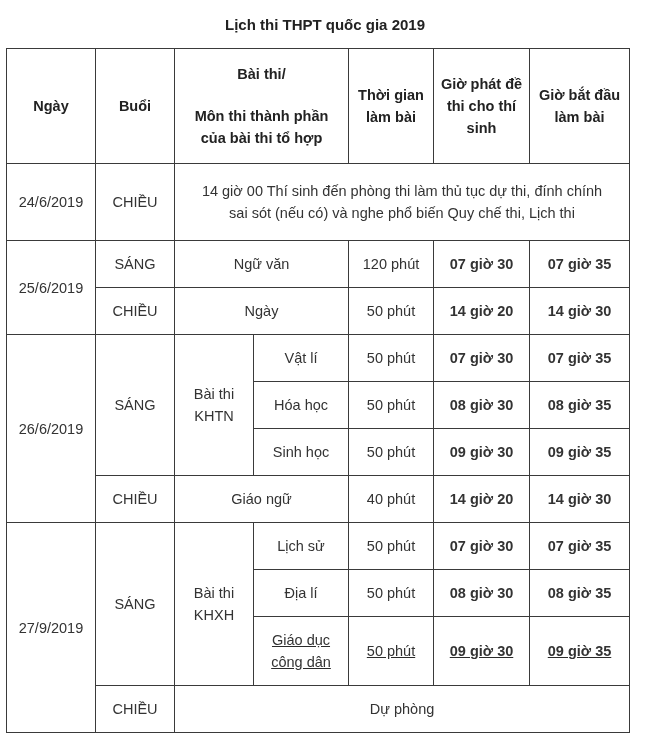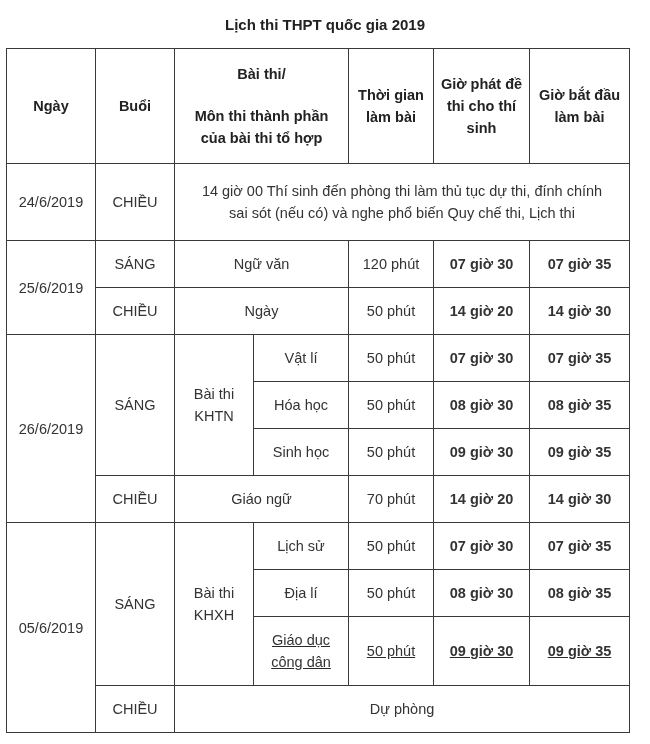--- a/index.html
+++ b/index.html
@@ -97,27 +97,27 @@
   </tr>
   <tr class="r-48">
     <td>Sinh học</td>
     <td>50 phút</td>
     <td class="b">09 giờ 30</td>
     <td class="b">09 giờ 35</td>
   </tr>
   <tr class="r-48">
     <td>CHIỀU</td>
     <td colspan="2">Giáo ngữ</td>
-    <td>70 phút</td>
+    <td>40 phút</td>
     <td class="b">14 giờ 20</td>
     <td class="b">14 giờ 30</td>
   </tr>
 
   <tr class="r-48">
-    <td rowspan="4">05/6/2019</td>
+    <td rowspan="4">27/9/2019</td>
     <td rowspan="3">SÁNG</td>
     <td rowspan="3" style="padding:9px 14px">Bài thi KHXH</td>
     <td>Lịch sử</td>
     <td>50 phút</td>
     <td class="b">07 giờ 30</td>
     <td class="b">07 giờ 35</td>
   </tr>
   <tr class="r-48">
     <td>Địa lí</td>
     <td>50 phút</td>

